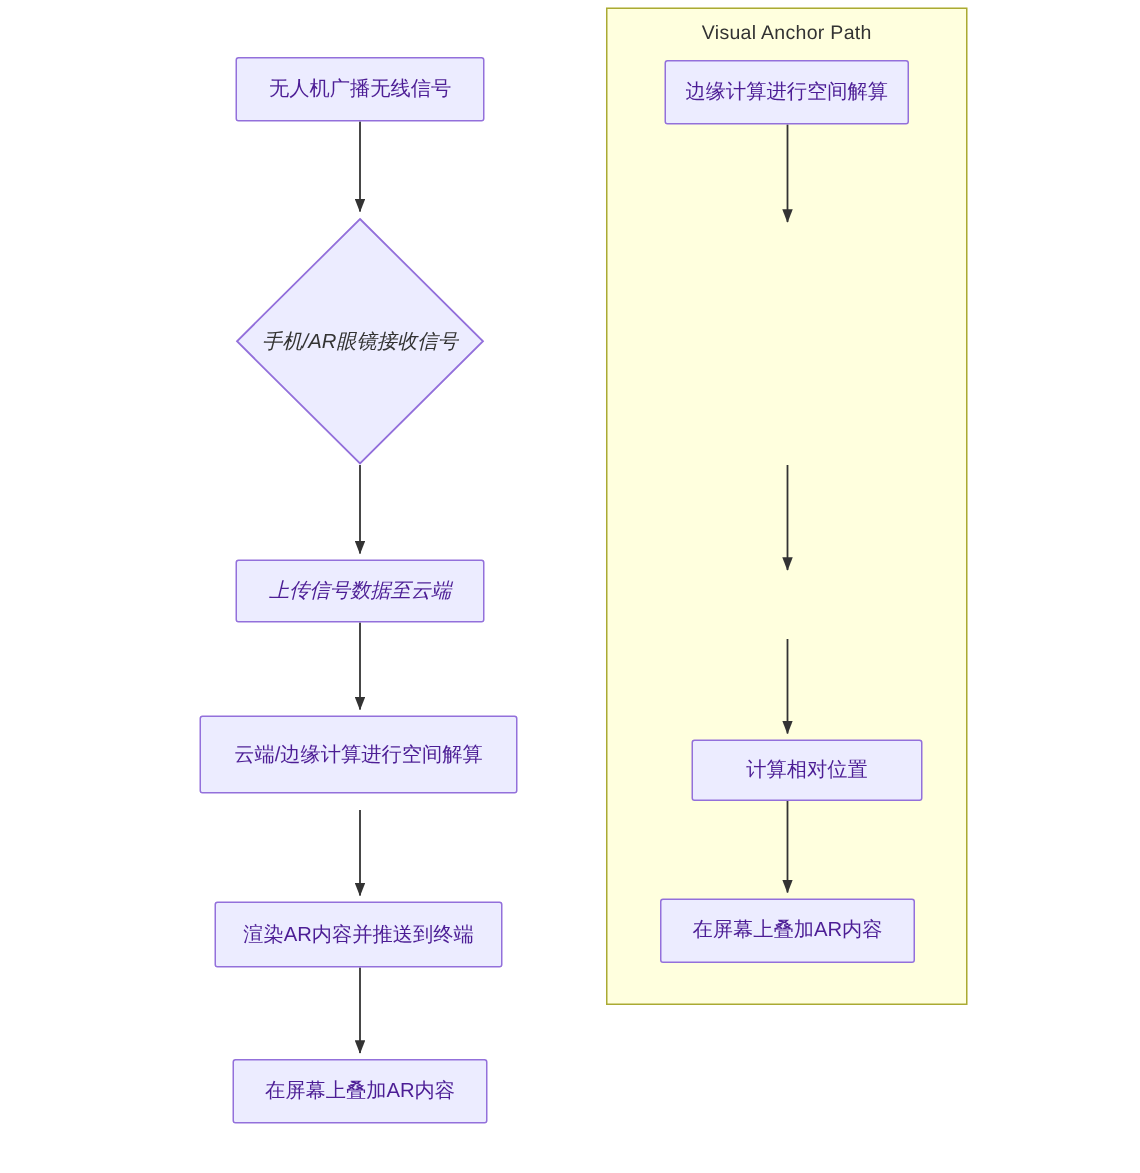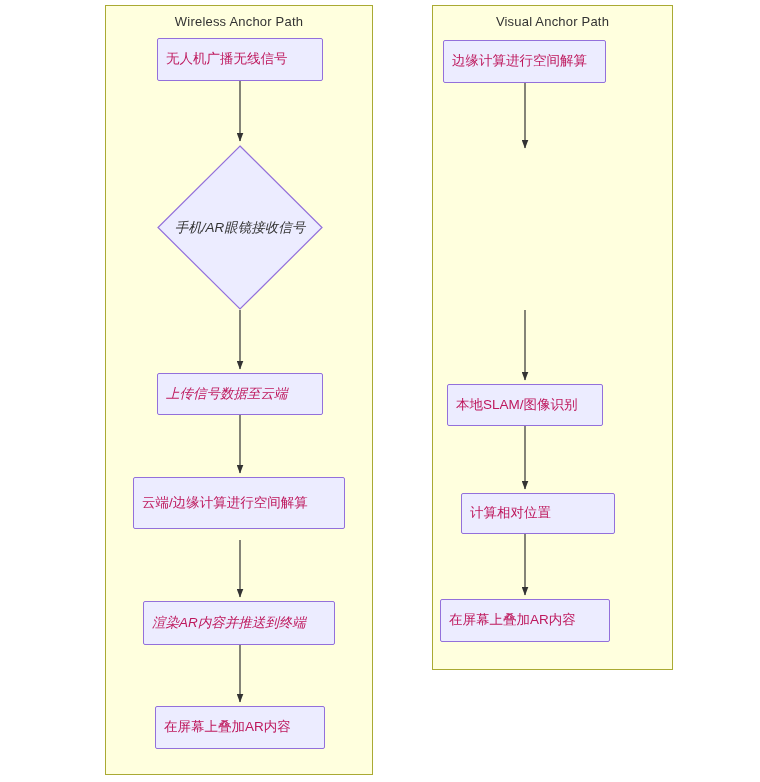--- a/index.html
+++ b/index.html
@@ -37,24 +37,24 @@
     letter-spacing: 0.2px;
   }
   .node {
     position: absolute;
     background: #ececff;
     border: 1px solid #9370db;
     border-radius: 2px;
     box-sizing: border-box;
     display: flex;
     align-items: center;
-    justify-content: flex-start;
+    justify-content: center;
     text-align: center;
     font-size: 13.5px;
-    color: #be185d;
+    color: #4c1d95;
     line-height: 1.5;
     padding: 2px 8px;
   }
   .diamond-wrap {
     position: absolute;
   }
   .diamond-shape {
     position: absolute;
     left: 0; top: 0;
     width: 100%;
@@ -75,25 +75,22 @@
     width: 760px;
     height: 782px;
     pointer-events: none;
   }
 </style>
 </head>
 <body>
 
 <div id="canvas">
 
-  <div class="cluster" style="left:105px; top:5px; width:268px; height:770px;">
-    <div class="cluster-title">Wireless Anchor Path</div>
-  </div>
 
-  <div class="cluster" style="left:404px; top:5px; width:241px; height:665px;margin-left:28px;">
+  <div class="cluster" style="left:404px; top:5px; width:241px; height:665px;">
     <div class="cluster-title">Visual Anchor Path</div>
   </div>
 
   <svg class="edges" viewBox="0 0 760 782" width="760" height="782">
     <defs>
       <marker id="arrowhead" markerWidth="9" markerHeight="7" refX="8.5" refY="3.5" orient="auto" markerUnits="userSpaceOnUse">
         <polygon points="0 0, 9 3.5, 0 7" fill="#333333"></polygon>
       </marker>
     </defs>
 
@@ -121,36 +118,33 @@
   </div>
 
   <div class="node" style="left:157px; top:373px; width:166px; height:42px;font-style:italic;">
     <span>上传信号数据至云端</span>
   </div>
 
   <div class="node" style="left:133px; top:477px; width:212px; height:52px;">
     <span>云端/边缘计算进行空间解算</span>
   </div>
 
-  <div class="node" style="left:143px; top:601px; width:192px; height:44px;font-style:italic;">
+  <div class="node" style="left:143px; top:601px; width:192px; height:44px;">
     <span>渲染AR内容并推送到终端</span>
   </div>
 
   <div class="node" style="left:155px; top:706px; width:170px; height:43px;">
     <span>在屏幕上叠加AR内容</span>
   </div>
 
   <div class="node" style="left:443px; top:40px; width:163px; height:43px;">
     <span>边缘计算进行空间解算</span>
   </div>
 
 
-  <div class="node" style="left:447px; top:384px; width:156px; height:42px;">
-    <span>本地SLAM/图像识别</span>
-  </div>
 
   <div class="node" style="left:461px; top:493px; width:154px; height:41px;">
     <span>计算相对位置</span>
   </div>
 
   <div class="node" style="left:440px; top:599px; width:170px; height:43px;">
     <span>在屏幕上叠加AR内容</span>
   </div>
 
 </div>

